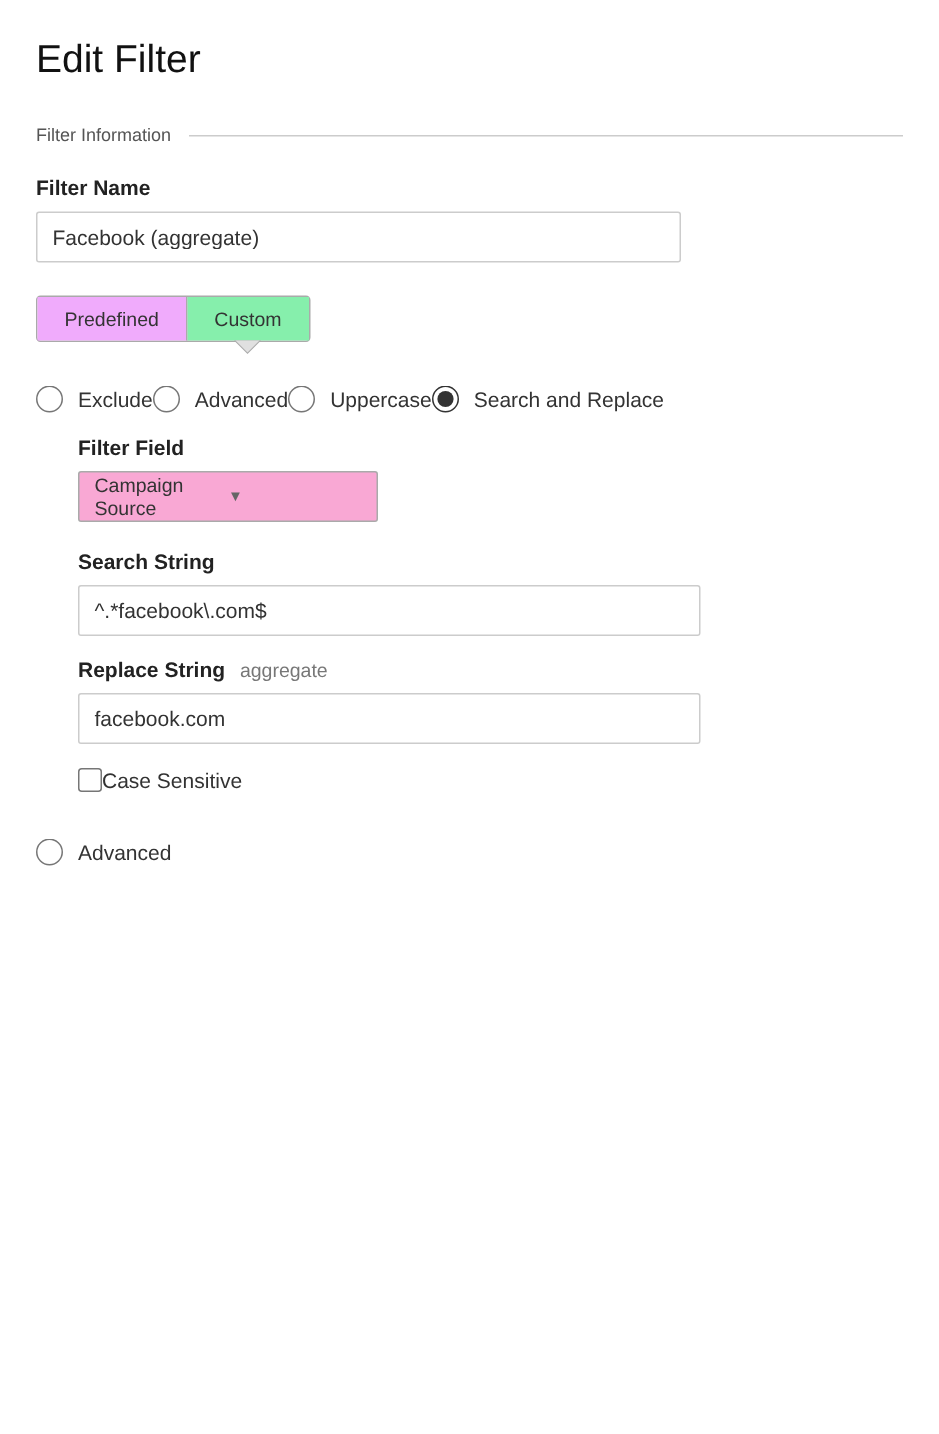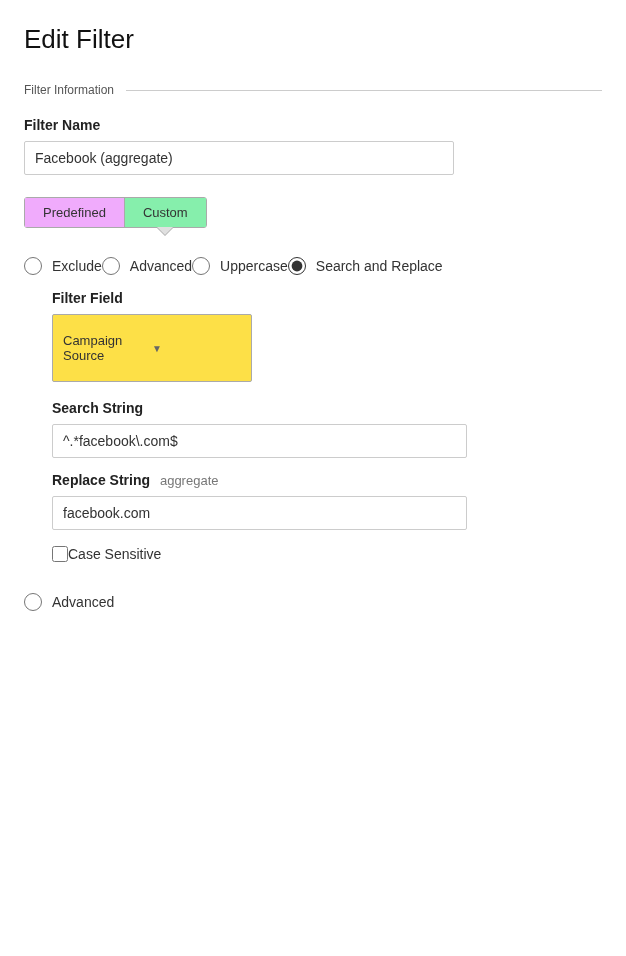--- a/index.html
+++ b/index.html
@@ -163,22 +163,22 @@
       font-weight: bold;
       font-size: 14px;
       margin-bottom: 8px;
     }
 
     .dropdown-select {
       display: flex;
       align-items: center;
       border: 1px solid #aaa;
       border-radius: 2px;
-      background: #fde047;
-      padding: 18px 10px;
+      background: #f9a8d4;
+      padding: 1px 10px;
       width: 200px;
       cursor: pointer;
       font-size: 13px;
       color: #333;
       margin-bottom: 18px;
       user-select: none;
     }
 
     .dropdown-select span {
       flex: 1;

